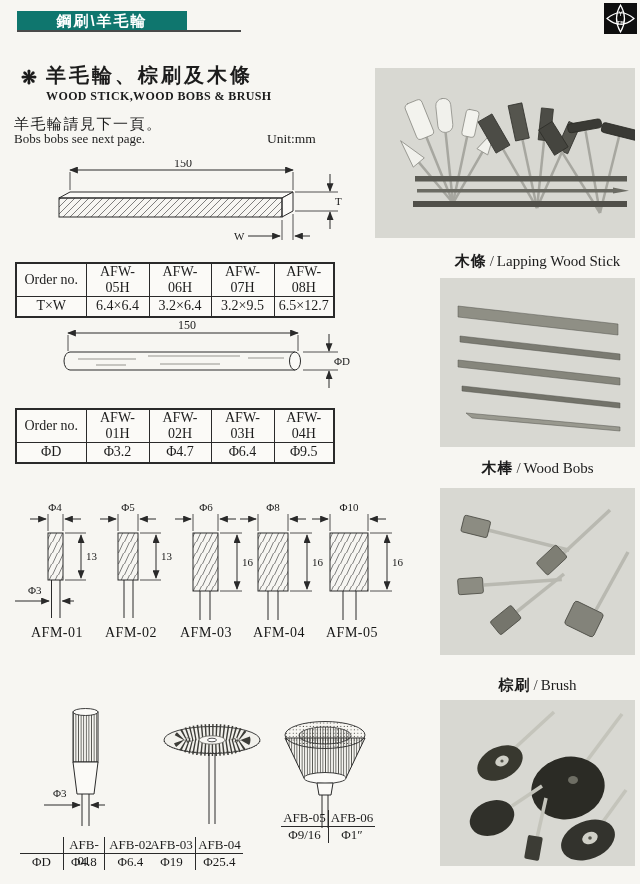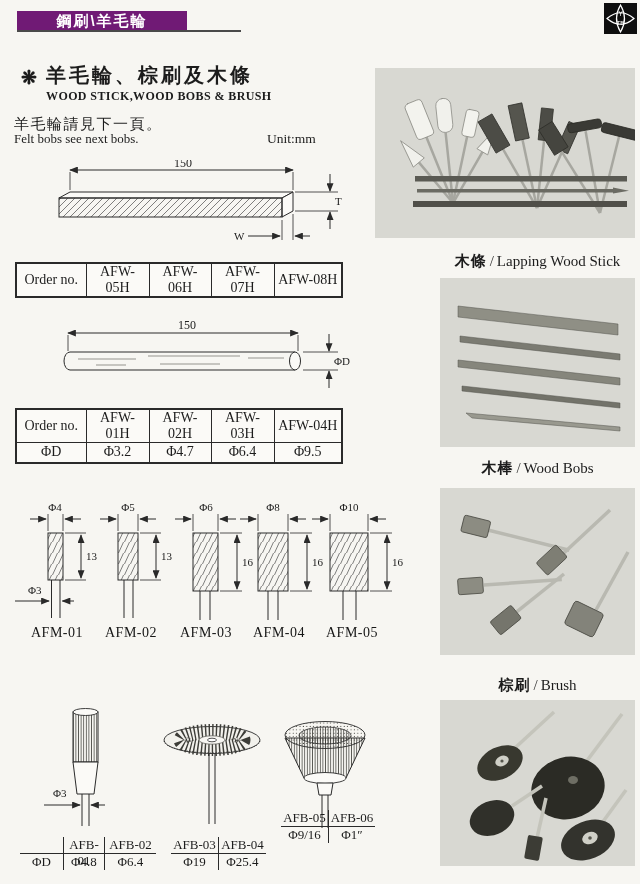--- a/index.html
+++ b/index.html
@@ -9,21 +9,21 @@
     background:#f7f6f2;
     font-family:"Liberation Serif", serif;
     color:#1c1c1c;
     overflow:hidden;
   }
   .abs { position:absolute; }
 
   
   .header-tab {
     left:17px; top:11px; width:170px; height:21px;
-    background:#701a75; color:#fff;
+    background:#0f766e; color:#fff;
     font-family:"Liberation Sans", sans-serif;
     font-weight:bold; font-size:15px; letter-spacing:2px;
     display:flex; align-items:center; justify-content:center;
   }
   .header-rule { left:17px; top:30px; width:224px; height:2px; background:#4a4a4a; }
   .logo-box { left:604px; top:3px; width:33px; height:31px; }
 
   
   .title-bullet { left:21px; top:66px; font-size:19px; font-weight:bold; font-family:"Liberation Sans",sans-serif;}
   .title-zh { left:46px; top:62px; font-size:20px; font-weight:bold; letter-spacing:3px; font-family:Liberation Sans, sans-serif; }
@@ -33,21 +33,21 @@
   .unit { left:267px; top:131px; font-size:13.5px; }
 
   
   table.spec { border-collapse:collapse; background:#fbfaf7; }
   table.spec td {
     border:1px solid #2a2a2a; text-align:center;
     font-size:14px; height:20px; padding:0 2px;
   }
   table.spec { border:2px solid #2a2a2a;padding-left:11px; }
   .spec .c0 { width:70px; } .spec .c1 { width:63px; } .spec .c2 { width:62px; }
-  .spec .c3 { width:63px; } .spec .c4 { width:68px; }
+  .spec .c3 { width:63px; } .spec .c4 { width:60px; }
   #table1 { left:15px; top:262px; }
   #table2 { left:15px; top:408px; }
 
   
   .caption { left:430px; width:215px; text-align:center; font-size:15px; white-space:nowrap; }
   .caption .zh { font-family:"Liberation Sans", sans-serif; font-weight:bold; letter-spacing:1px; }
   .caption .sep { padding:0 3px; color:#333; }
   #cap1 { top:252px; } #cap2 { top:459px; } #cap3 { top:676px; }
 
   
@@ -63,21 +63,21 @@
   text.code { font-family:"Liberation Serif", serif; font-size:14px; fill:#161616; letter-spacing:0.5px; }
 
   
   .bt { position:absolute; font-size:13px; }
   .bt-row { display:flex; }
   .bt-head { border-bottom:1.6px solid #2a2a2a; }
   .bt-cell { height:16px; line-height:16px; text-align:center; }
   .bl { border-left:1.3px solid #2a2a2a; }
   #bt1 { left:20px; top:837px; }
   #bt1 .k0 { width:43px; } #bt1 .k1 { width:41px; } #bt1 .k2 { width:52px; }
-  #bt2 { left:171px; top:837px; }
+  #bt2 { left:148px; top:837px; }
   #bt2 .k1 { width:47px; } #bt2 .k2 { width:48px; }
   #bt3 { left:281px; top:810px; }
   #bt3 .k1 { width:47px; } #bt3 .k2 { width:47px; }
 </style>
 </head>
 <body>
 
 <svg width="0" height="0" style="position:absolute" aria-hidden="true">
   <defs>
     <marker id="ah" viewBox="0 0 10 8" refX="9" refY="4" markerWidth="9" markerHeight="7" orient="auto-start-reverse">
@@ -105,21 +105,21 @@
   <path d="M3,15.5 Q16.5,4 30,15.5 Q16.5,27 3,15.5 Z" fill="none" stroke="#fff" stroke-width="1.2"></path>
   <path d="M16.5,2 Q24.5,15.5 16.5,29 Q8.5,15.5 16.5,2 Z" fill="none" stroke="#fff" stroke-width="1.2"></path>
   <text x="16.5" y="13" font-size="7" fill="#fff" text-anchor="middle" font-family="Liberation Sans, sans-serif">Y</text>
   <text x="16.5" y="22" font-size="6" fill="#fff" text-anchor="middle" font-family="Liberation Sans, sans-serif">TB</text>
 </svg>
 
 <div class="abs title-bullet">❋</div>
 <div class="abs title-zh">羊毛輪、棕刷及木條</div>
 <div class="abs title-en">WOOD STICK,WOOD BOBS &amp; BRUSH</div>
 <div class="abs note-zh">羊毛輪請見下一頁。</div>
-<div class="abs note-en">Felt bobs see next bobs.</div>
+<div class="abs note-en">Bobs bobs see next page.</div>
 <div class="abs unit">Unit:mm</div>
 
 <svg class="abs" style="left:8px; top:160px;" width="345" height="100" viewBox="0 0 345 100">
   <line x1="62" y1="10" x2="285" y2="10" stroke="#2a2a2a" stroke-width="1" marker-start="url(#ah)" marker-end="url(#ah)"></line>
   <text class="dim12" x="166" y="7">150</text>
   <line x1="62" y1="12" x2="62" y2="30" stroke="#2a2a2a" stroke-width="0.8"></line>
   <line x1="285" y1="12" x2="285" y2="30" stroke="#2a2a2a" stroke-width="0.8"></line>
   <polygon points="51,38 62,32 285,32 274,38" fill="#fbfaf7" stroke="#2a2a2a" stroke-width="1"></polygon>
   <polygon points="274,38 285,32 285,51 274,57" fill="#fbfaf7" stroke="#2a2a2a" stroke-width="1"></polygon>
   <rect x="51" y="38" width="223" height="19" fill="url(#hatch)" stroke="#2a2a2a" stroke-width="1"></rect>
@@ -137,20 +137,27 @@
 
 <table class="abs spec" id="table1">
   <tbody>
       <tr>
     <td class="c0">Order no.</td>
     <td class="c1">AFW-05H</td>
     <td class="c2">AFW-06H</td>
     <td class="c3">AFW-07H</td>
     <td class="c4">AFW-08H</td>
   </tr>
+  <tr>
+    <td>T×W</td>
+    <td>6.4×6.4</td>
+    <td>3.2×6.4</td>
+    <td>3.2×9.5</td>
+    <td>6.5×12.7</td>
+  </tr>
 </tbody>
   </table>
 
 <svg class="abs" style="left:8px; top:312px;" width="350" height="94" viewBox="0 0 350 94">
   <line x1="60" y1="21" x2="290" y2="21" stroke="#2a2a2a" stroke-width="1" marker-start="url(#ah)" marker-end="url(#ah)"></line>
   <text class="dim12" x="170" y="17">150</text>
   <line x1="60" y1="23" x2="60" y2="39" stroke="#2a2a2a" stroke-width="0.8"></line>
   <line x1="290" y1="23" x2="290" y2="39" stroke="#2a2a2a" stroke-width="0.8"></line>
   <path d="M62,40 L287,40 M62,58 L287,58 M62,40 A6,9 0 0 0 62,58" fill="none" stroke="#2a2a2a" stroke-width="1"></path>
   <ellipse cx="287" cy="49" rx="5.5" ry="9" fill="#fbfaf7" stroke="#2a2a2a" stroke-width="1"></ellipse>

